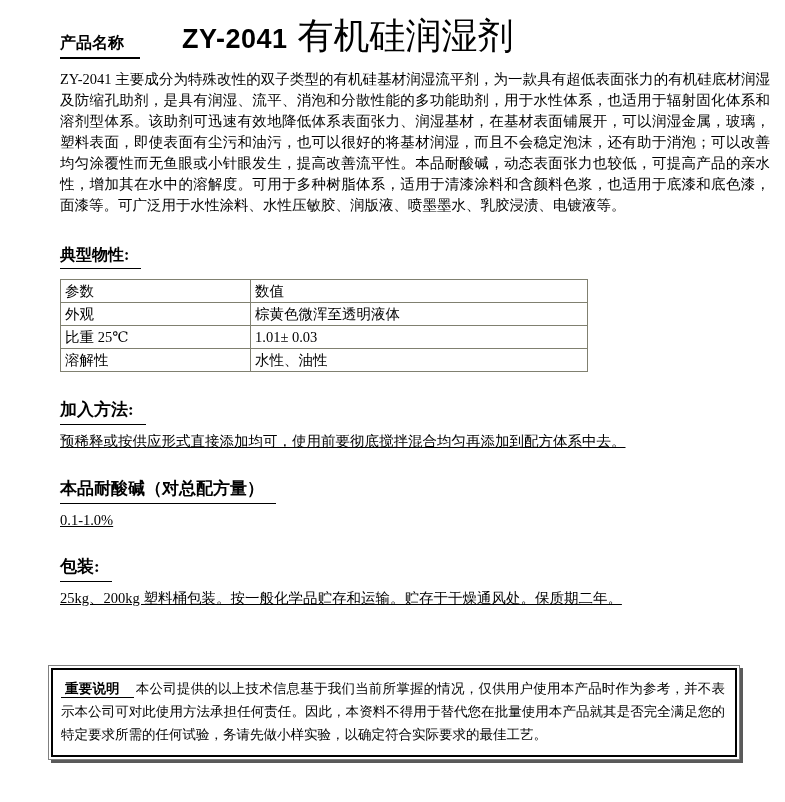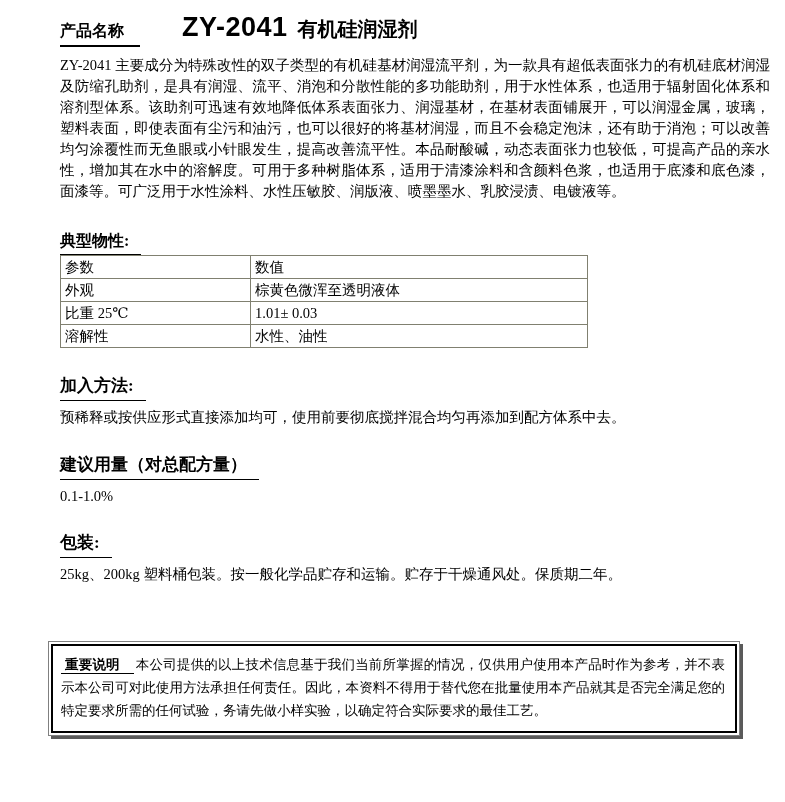--- a/index.html
+++ b/index.html
@@ -33,22 +33,22 @@
     margin-left: 42px;
     white-space: nowrap;
   }
   .product-title .code {
     font-family: "Liberation Sans", "DejaVu Sans", sans-serif;
     font-size: 27px;
     font-weight: bold;
     letter-spacing: 0.5px;
   }
   .product-title .name {
-    font-size: 20px;
-    font-weight: bold;
+    font-size: 36px;
+    font-weight: normal;
     margin-left: 6px;
   }
 
   
   .sec-heading {
     display: inline-block;
     font-size: 16px;
     font-weight: bold;
     border-bottom: 1.5px solid #000;
     padding: 0 12px 2px 0;
@@ -69,24 +69,26 @@
     font-size: 14.5px;
     line-height: 21px;
     text-align: justify;
     margin-top: 8px;
     width: 710px;
   }
   .body-line {
     font-size: 14.5px;
     line-height: 21px;
     margin-top: 6px;
+    text-decoration: underline;
   }
 
   
   table.props {
+    margin-top: 10px;
     border-collapse: collapse;
     width: 527px;
     table-layout: fixed;
   }
   table.props td, table.props th {
     border: 1px solid #808070;
     font-size: 14.5px;
     font-weight: normal;
     text-align: left;
     height: 23px;
@@ -175,21 +177,21 @@
         </tr>
       </tbody>
   </table>
 
   <div class="sec-addition-heading">
     <span class="sec-heading big">加入方法:</span>
   </div>
   <div class="body-line">预稀释或按供应形式直接添加均可，使用前要彻底搅拌混合均匀再添加到配方体系中去。</div>
 
   <div class="sec-dosage-heading">
-    <span class="sec-heading big">建议用量（对总配方量）</span>
+    <span class="sec-heading big">本品耐酸碱（对总配方量）</span>
   </div>
   <div class="body-line">0.1-1.0%</div>
 
   <div class="sec-packaging-heading">
     <span class="sec-heading big">包装: </span>
   </div>
   <div class="body-line">25kg、200kg 塑料桶包装。按一般化学品贮存和运输。贮存于干燥通风处。保质期二年。</div>
 
   <div class="notice-outer">
     <div class="notice-inner">

